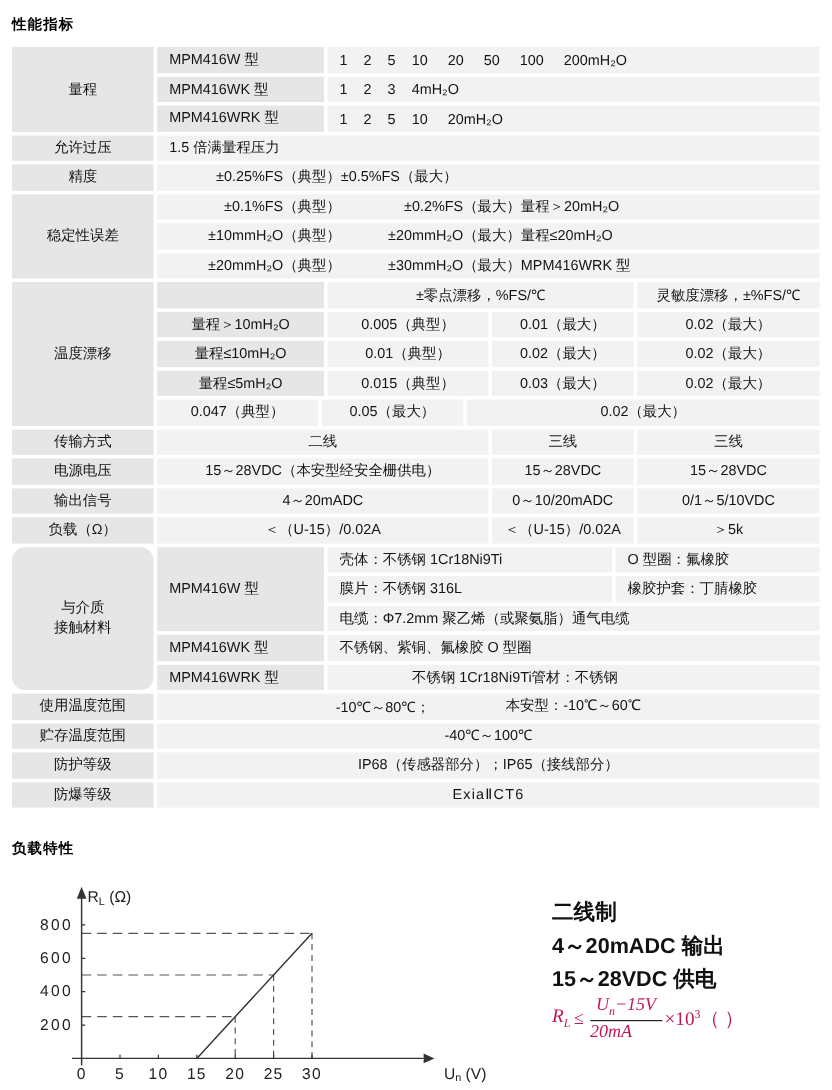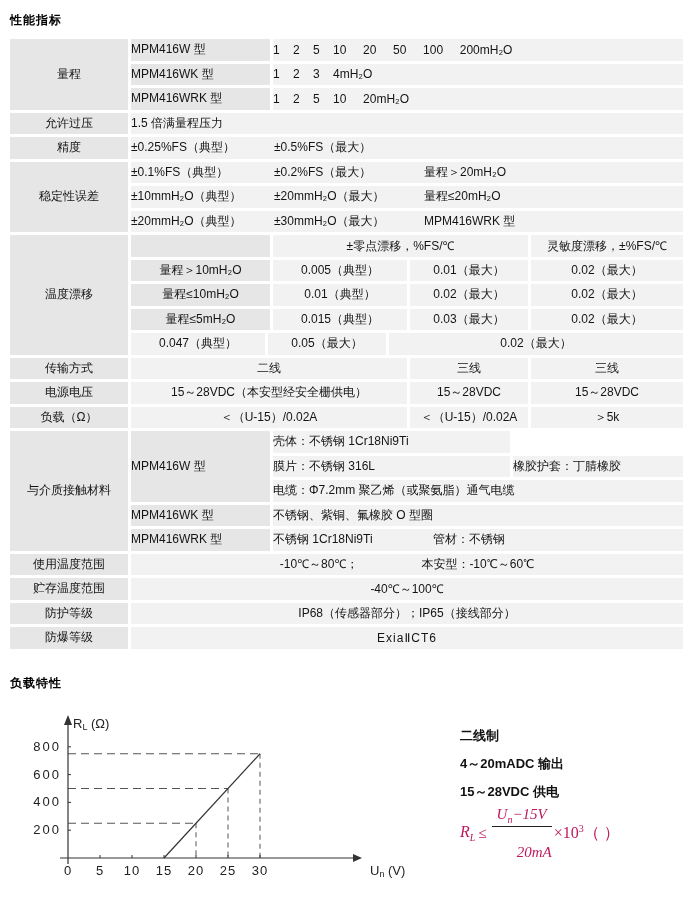--- a/index.html
+++ b/index.html
@@ -6,46 +6,46 @@
   body{width:693px;font-family:"Liberation Sans",sans-serif;color:#141414;}
   .page{width:693px;padding:6px 0 12px 0;}
   h1.sec-title{font-size:12px;font-weight:bold;color:#000;margin:6px 0 10px 10px;letter-spacing:1px;}
   
   .tbl{width:673px;margin:0 10px 0 10px;display:flex;flex-direction:column;gap:3px;font-size:12px;}
   .sec{display:flex;gap:3px;align-items:stretch;}
   .col{display:flex;flex-direction:column;gap:3px;flex:1;min-width:0;}
   .cell{background:#f2f2f2;display:flex;align-items:center;justify-content:center;
         min-height:21.5px;box-sizing:border-box;white-space:nowrap;overflow:hidden;}
   .lbl{background:#e6e6e6;}
-  .left{justify-content:flex-start;}
+  .left{justify-content:flex-start;padding-left:10px;text-align:right;}
   .pre{white-space:pre;}
   .w-label{width:118px;flex:none;}
   .w-sub{width:139px;flex:none;}
   .w-a{width:134px;flex:none;}
   .w-b{width:118px;flex:none;}
   .w-ab{width:255px;flex:none;}
   .w-1{width:276px;flex:none;}
   .w-m{width:237px;flex:none;}
   .grow{flex:1;min-width:0;}
   .sp-140{display:inline-block;width:143px;}
   .sp-150{display:inline-block;width:150px;}
   .sp-160{display:inline-block;width:160px;}
   .gap55{gap:63px;}
-  .two-line{flex-direction:row;line-height:17px;justify-content:center;}
+  .two-line{flex-direction:column;line-height:17px;justify-content:center;border-radius:11px;}
   
   .chart-wrap{display:flex;align-items:flex-start;margin:16px 0 0 28px;}
   svg{font-family:"Liberation Sans",sans-serif;}
   .notes{margin-left:32px;padding-top:14px;}
-  .notes .note-line{font-size:13px;font-weight:bold;color:#111;line-height:28px;white-space:nowrap;}
+  .notes .note-line{font-size:18px;font-weight:bold;color:#111;line-height:28px;white-space:nowrap;}
   .formula{display:flex;align-items:center;font-family:"Liberation Serif",serif;
            font-size:16px;color:#be185d;}
   .formula .it{font-style:italic;}
   .formula sub{font-size:10px;font-style:italic;}
   .formula sup{font-size:10px;}
-  .frac{display:inline-flex;flex-direction:column;text-align:right;margin:0 2px;font-size:15px;gap:16px;}
+  .frac{display:inline-flex;flex-direction:column;text-align:left;margin:0 2px;font-size:15px;}
   .frac .num{border-bottom:1.4px solid #222;padding:0 5px 1px 5px;}
   .frac .den{padding-top:1px;}
   .f-rel{margin:0 3px;font-size:15px;}
 </style>
 </head>
 <body>
 
 <div class="page">
 
   <h1 class="sec-title">性能指标</h1>
@@ -145,39 +145,46 @@
       <div class="cell grow">三线</div>
     </div>
 
     <div class="sec">
       <div class="cell lbl w-label">电源电压</div>
       <div class="cell w-1">15～28VDC（本安型经安全栅供电）</div>
       <div class="cell w-b">15～28VDC</div>
       <div class="cell grow">15～28VDC</div>
     </div>
 
+    <div class="sec">
+      <div class="cell lbl w-label">输出信号</div>
+      <div class="cell w-1">4～20mADC</div>
+      <div class="cell w-b">0～10/20mADC</div>
+      <div class="cell grow">0/1～5/10VDC</div>
+    </div>
 
     <div class="sec">
       <div class="cell lbl w-label">负载（Ω）</div>
       <div class="cell w-1">＜（U-15）/0.02A</div>
       <div class="cell w-b">＜（U-15）/0.02A</div>
       <div class="cell grow">＞5k</div>
     </div>
 
     <div class="sec">
       <div class="cell lbl w-label two-line">
         <span>与介质</span>
         <span>接触材料</span>
       </div>
       <div class="col">
         <div class="sec">
           <div class="cell lbl w-sub left">MPM416W 型</div>
           <div class="col">
             <div class="sec">
               <div class="cell w-m left">壳体：不锈钢 1Cr18Ni9Ti</div>
+              <div class="cell grow left">O 型圈：氟橡胶</div>
             </div>
             <div class="sec">
               <div class="cell w-m left">膜片：不锈钢 316L</div>
               <div class="cell grow left">橡胶护套：丁腈橡胶</div>
             </div>
             <div class="cell left">电缆：Φ7.2mm 聚乙烯（或聚氨脂）通气电缆</div>
           </div>
         </div>
         <div class="sec">
           <div class="cell lbl w-sub left">MPM416WK 型</div>

